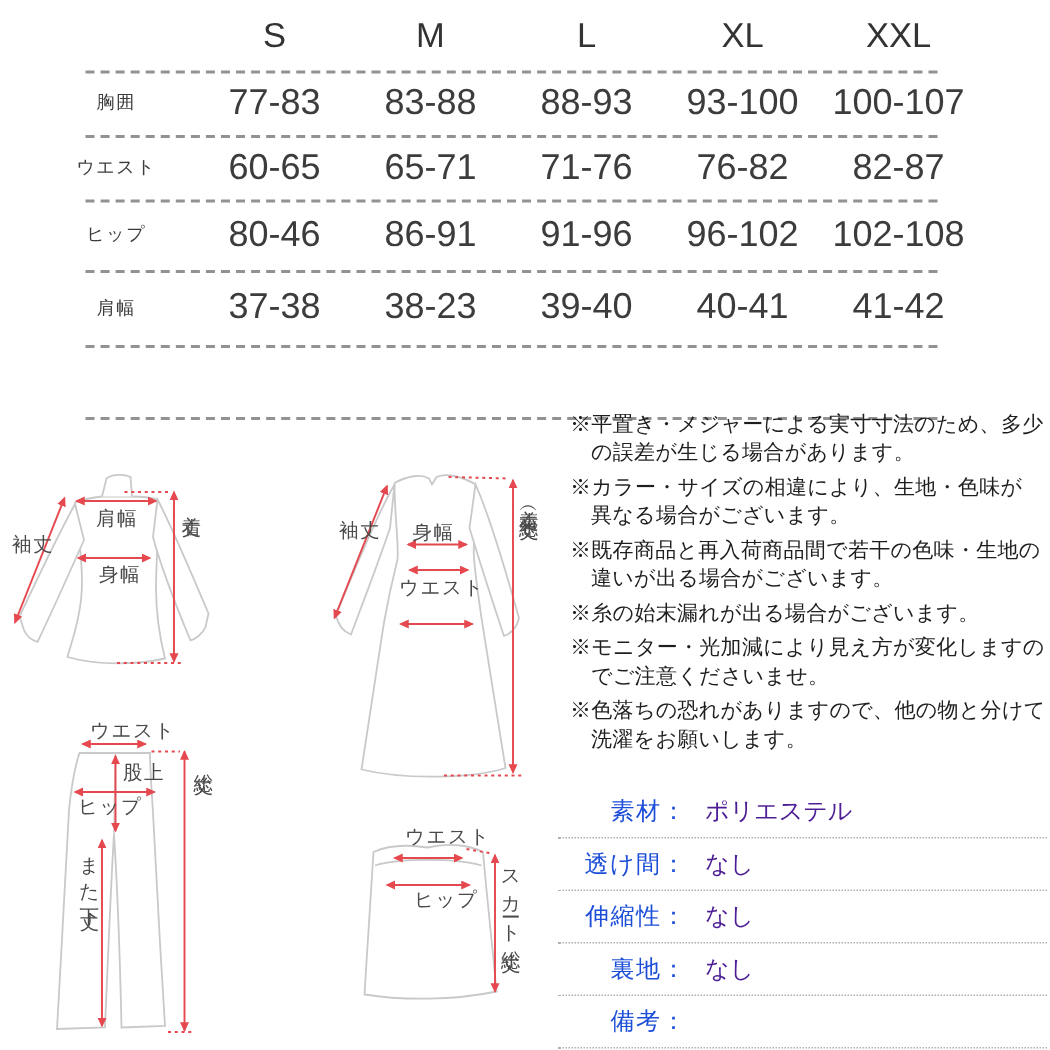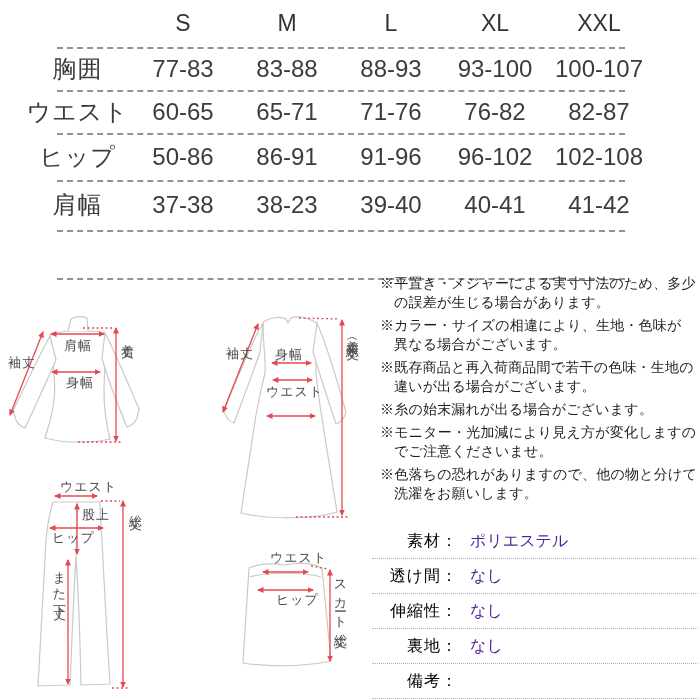--- a/index.html
+++ b/index.html
@@ -3,36 +3,36 @@
 <meta charset="utf-8">
 <style>
   html,body{margin:0;padding:0;}
   body{width:700px;height:700px;background:#fff;position:relative;overflow:hidden;
        font-family:"Liberation Sans","DejaVu Sans",sans-serif;color:#3d3d3d;}
   
   .size-table{position:absolute;left:0;top:0;width:700px;height:290px;}
   .st-row{position:absolute;left:0;width:651px;display:grid;grid-template-columns:131px repeat(5,104px);}
   .st-cell{display:flex;align-items:center;justify-content:center;font-size:24px;color:#3c3c3c;}
   .st-head .st-cell{font-size:23px;font-weight:500;color:#333;}
-  .st-label{padding-left:24px;font-size:24px;letter-spacing:1px;}
+  .st-label{padding-left:24px;font-size:12px;letter-spacing:1px;}
   .dash{position:absolute;left:57px;width:568px;height:0;border-top:2px dashed #929292;}
   
   .diagram-svg{position:absolute;left:0;top:290px;}
   .dlabel{position:absolute;font-size:13px;color:#4a4a4a;letter-spacing:1px;line-height:14px;white-space:nowrap;}
   .dlabel.vert{writing-mode:vertical-rl;letter-spacing:2px;}
   
   .notes{position:absolute;left:380px;top:274px;width:318px;
          font-family:"Liberation Serif","DejaVu Serif",serif;color:#1e1e1e;}
   .note{font-size:14px;line-height:19px;margin-bottom:4px;white-space:pre-line;
         padding-left:1em;text-indent:-1em;letter-spacing:0.2px;}
   
   .spec{position:absolute;left:372px;top:524px;width:326px;}
   .spec-row{height:34px;display:flex;align-items:center;border-bottom:1px dotted #b0b0b0;}
   .spec-label{width:86px;text-align:right;font-family:"Liberation Serif","DejaVu Serif",serif;
-              font-size:16px;color:#000000;letter-spacing:1px;}
+              font-size:16px;color:#1d4ed8;letter-spacing:1px;}
   .spec-value{margin-left:12px;font-size:16px;color:#4c1d95;}
 </style>
 </head>
 <body>
 
 <div class="size-table">
   <div class="st-row st-head" style="top:0;height:47px;">
     <div class="st-cell"></div>
     <div class="st-cell">S</div>
     <div class="st-cell">M</div>
@@ -54,21 +54,21 @@
     <div class="st-cell st-label">ウエスト</div>
     <div class="st-cell">60-65</div>
     <div class="st-cell">65-71</div>
     <div class="st-cell">71-76</div>
     <div class="st-cell">76-82</div>
     <div class="st-cell">82-87</div>
   </div>
 
   <div class="st-row" style="top:133px;height:47px;">
     <div class="st-cell st-label">ヒップ</div>
-    <div class="st-cell">50-86</div>
+    <div class="st-cell">80-46</div>
     <div class="st-cell">86-91</div>
     <div class="st-cell">91-96</div>
     <div class="st-cell">96-102</div>
     <div class="st-cell">102-108</div>
   </div>
 
   <div class="st-row" style="top:180px;height:50px;">
     <div class="st-cell st-label">肩幅</div>
     <div class="st-cell">37-38</div>
     <div class="st-cell">38-23</div>

